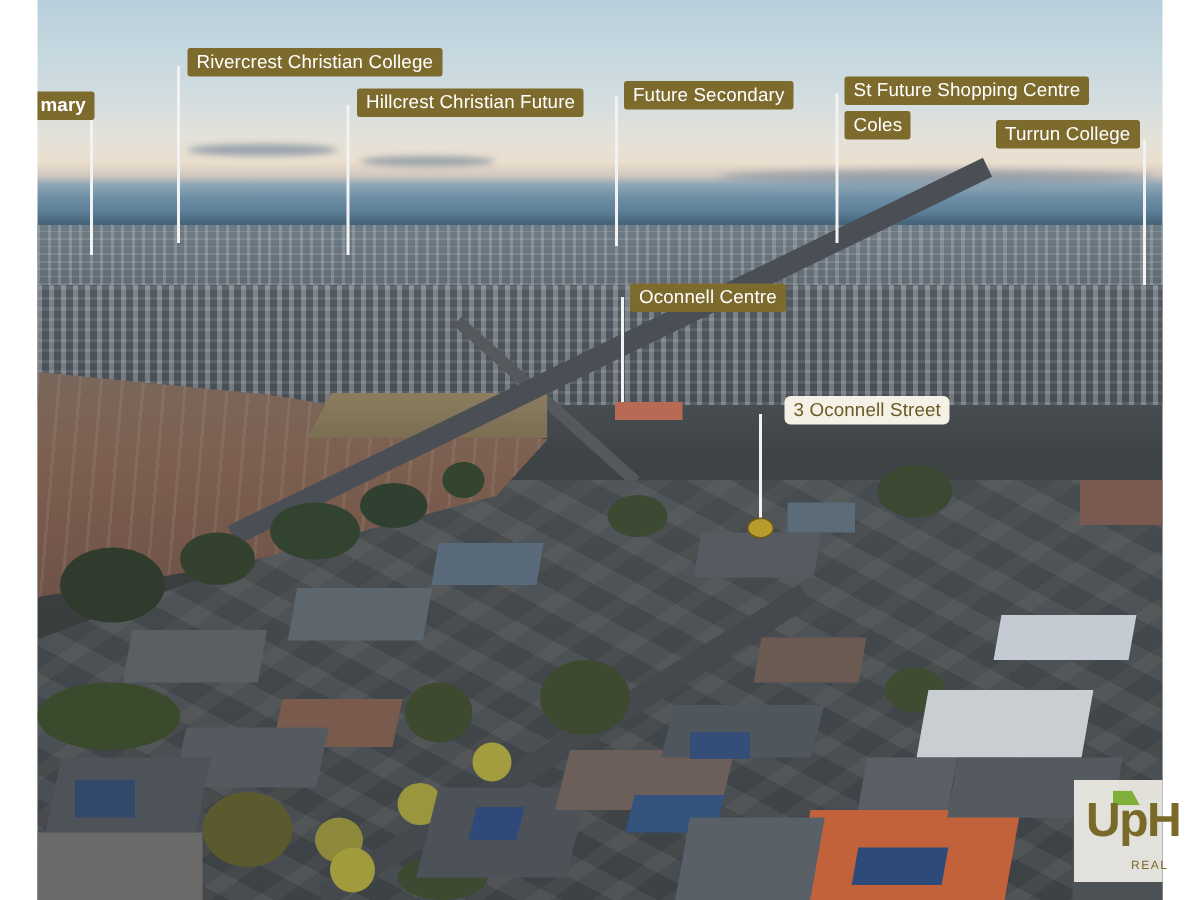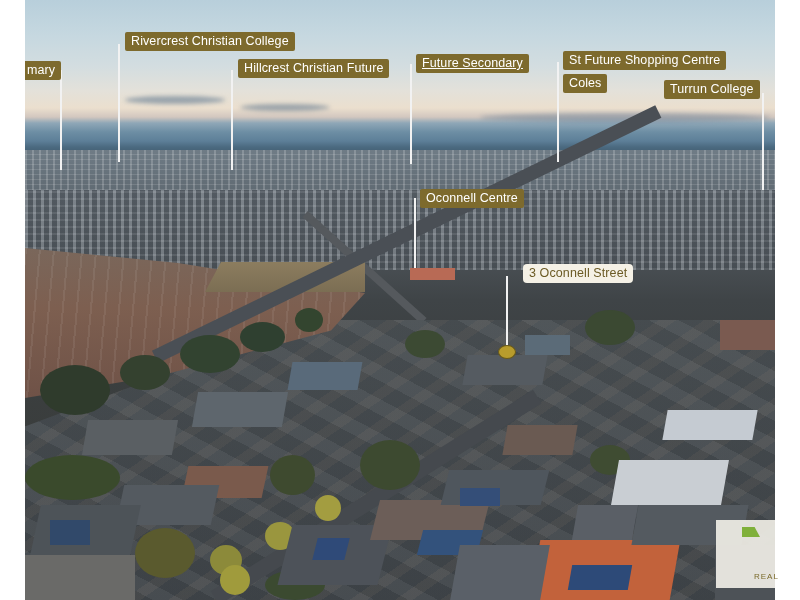--- a/index.html
+++ b/index.html
@@ -150,26 +150,27 @@
 <div class="pin" style="left:60px;top:70px;height:100px;"></div>
 <div class="pin" style="left:118px;top:44px;height:118px;"></div>
 <div class="pin" style="left:231px;top:70px;height:100px;"></div>
 <div class="pin" style="left:410px;top:64px;height:100px;"></div>
 <div class="pin" style="left:557px;top:62px;height:100px;"></div>
 <div class="pin" style="left:762px;top:93px;height:97px;"></div>
 <div class="pin" style="left:414px;top:198px;height:70px;"></div>
 <div class="pin" style="left:506px;top:276px;height:70px;"></div>
 <div class="marker" style="left:498px;top:345px;"></div>
 
-<div class="label" style="left:25px;top:61px;border-radius:0 2px 2px 0;padding-left:2px;">mary</div>
+<div class="label" style="left:25px;top:61px;border-radius:0 2px 2px 0;padding-left:2px;font-weight:bold;">mary</div>
 <div class="label" style="left:125px;top:32px;">Rivercrest Christian College</div>
 <div class="label" style="left:238px;top:59px;">Hillcrest Christian Future</div>
-<div class="label" style="left:416px;top:54px;text-decoration:underline;">Future Secondary</div>
+<div class="label" style="left:416px;top:54px;">Future Secondary</div>
 <div class="label" style="left:563px;top:51px;">St Future Shopping Centre</div>
 <div class="label" style="left:563px;top:74px;text-align:center;">Coles</div>
 <div class="label" style="left:664px;top:80px;">Turrun College</div>
 <div class="label" style="left:420px;top:189px;">Oconnell Centre</div>
 <div class="label light" style="left:512px;top:264px;margin-left:11px;">3 Oconnell Street</div>
 
 <div class="logo">
   <div class="roof-green"></div>
+  <span class="brand"><span>Up</span><span>H</span></span>
   <span class="sub">REAL</span>
 </div>
 
 </body></html>

